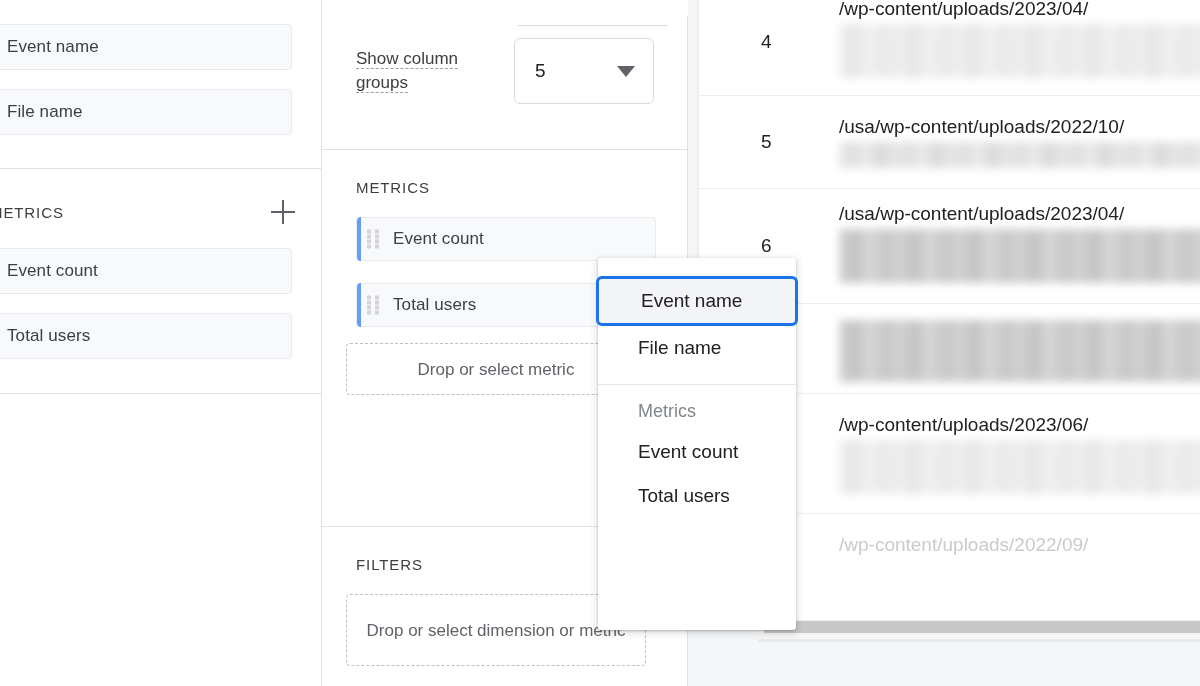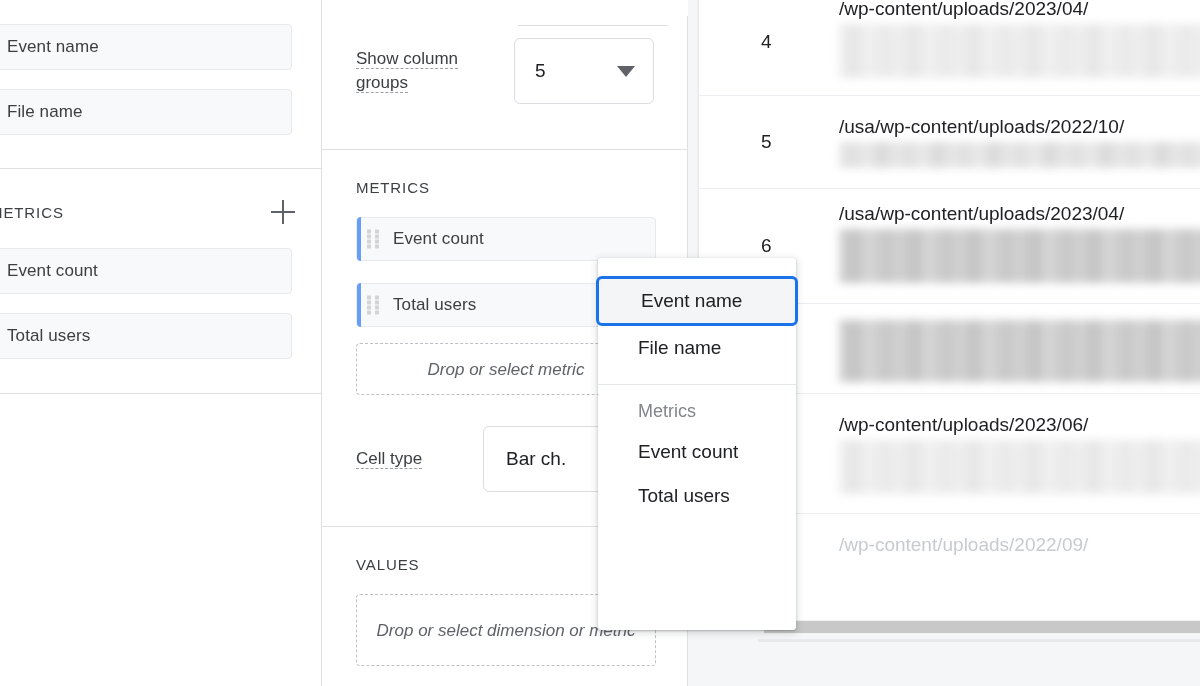--- a/index.html
+++ b/index.html
@@ -117,28 +117,27 @@
     background:#f8f9fa; border:1px solid #e8eaed; border-radius:4px;
     display:flex; align-items:center; padding-left:36px;
   }
   .mid-chip::before{
     content:""; position:absolute; left:0; top:-1px; bottom:-1px;
     width:4px; background:#669df6; border-radius:4px 0 0 4px;
   }
   .mid-chip .chip-label{ font-size:17px; }
 
   .dropzone {
-    margin: 0 32px 0 34px;
+    margin: 0 32px 0 24px;
     height:52px;
     border:1px dashed #bdc1c6; border-radius:4px;
     display:flex; align-items:center; justify-content:center;
     text-align:center;
     color:#5f6368; font-size:17px; line-height:23px;
     padding: 0 4px;
-    font-style: italic;
   }
   .dropzone.tall { height:72px; }
 
   .cell-type-row {
     display:flex; align-items:center; gap:22px;
     padding-left:34px;
   }
   .celltype-box {
     width:150px; height:66px; border:1px solid #dadce0; border-radius:6px;
     display:flex; align-items:center; padding-left:22px;
@@ -321,32 +320,24 @@
           <i></i>
           <i></i>
       </span>
       <span class="chip-label">Total users</span>
     </div>
 
     <div class="dropzone" style="position:absolute; top:327px; width:300px;">
       <span>Drop or select metric</span>
     </div>
 
-    <div class="cell-type-row" style="position:absolute; top:410px;">
-      <div class="dashed-label-wrap" style="width:105px;">
-        <span class="dashed-label">Cell type</span>
-      </div>
-      <div class="celltype-box">
-        <span>Bar ch.</span>
-      </div>
-    </div>
 
     <div class="mid-divider" style="top:510px;"></div>
 
-    <div class="sect-title" style="position:absolute; top:540px;">VALUES</div>
+    <div class="sect-title" style="position:absolute; top:540px;">FILTERS</div>
 
     <div class="dropzone tall" style="position:absolute; top:578px; width:300px;">
       <span>Drop or select dimension or metric</span>
     </div>
   </div>
 
   <div class="right-panel">
     <div class="table-card">
 
       <div class="t-row" style="height:108px;">

